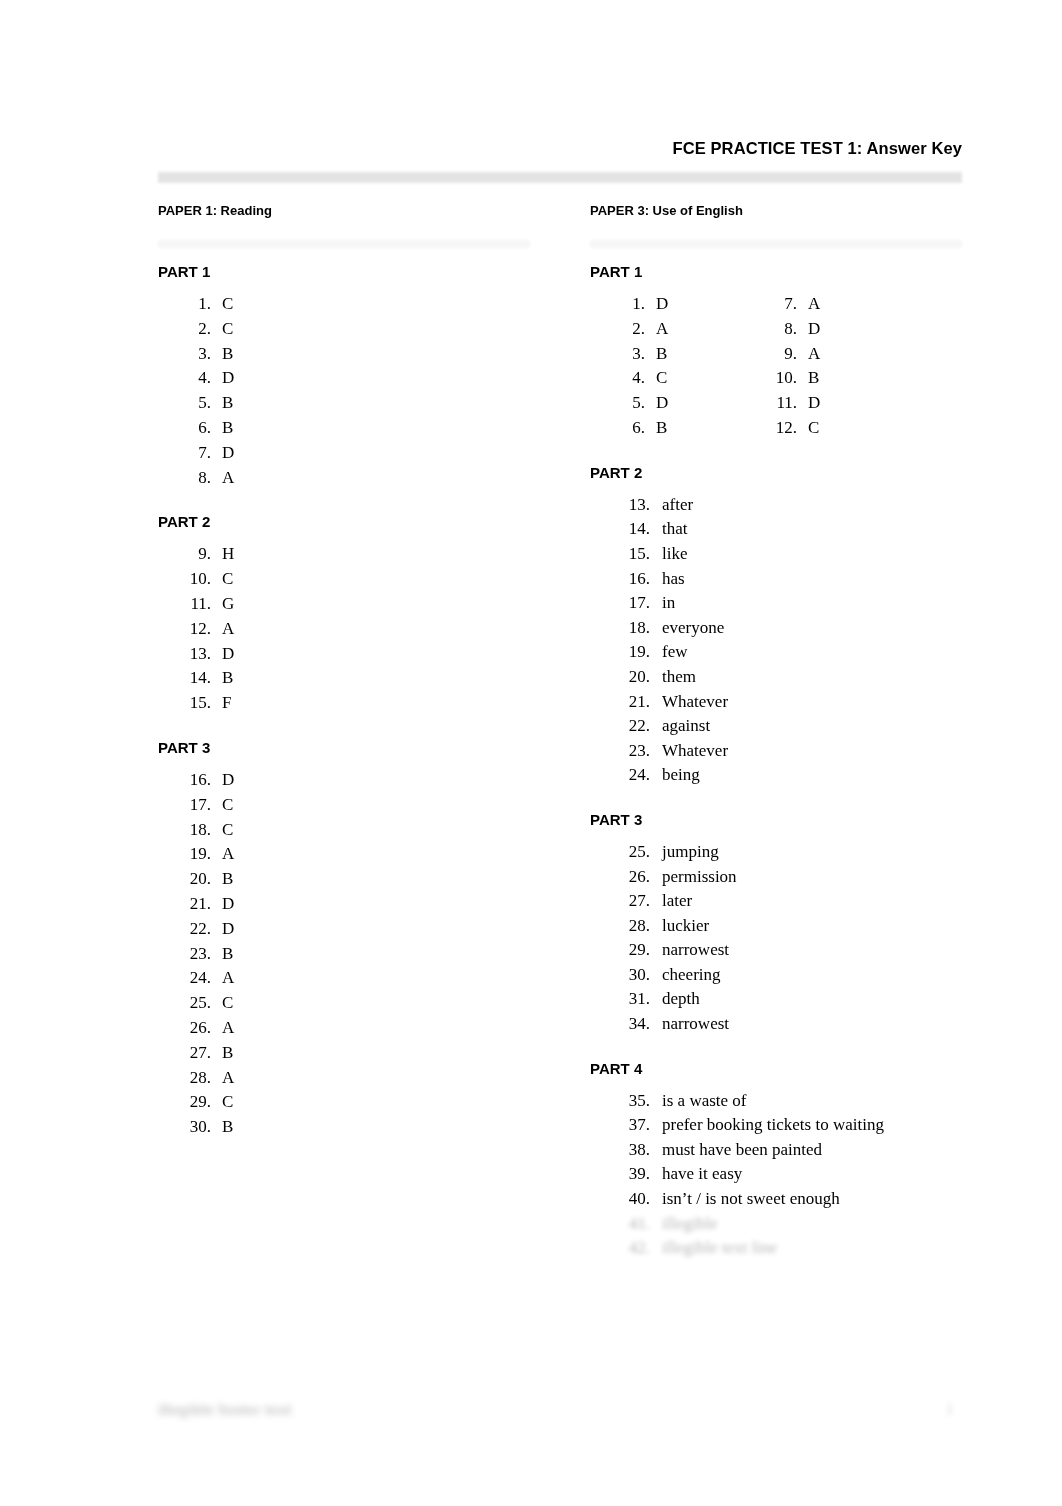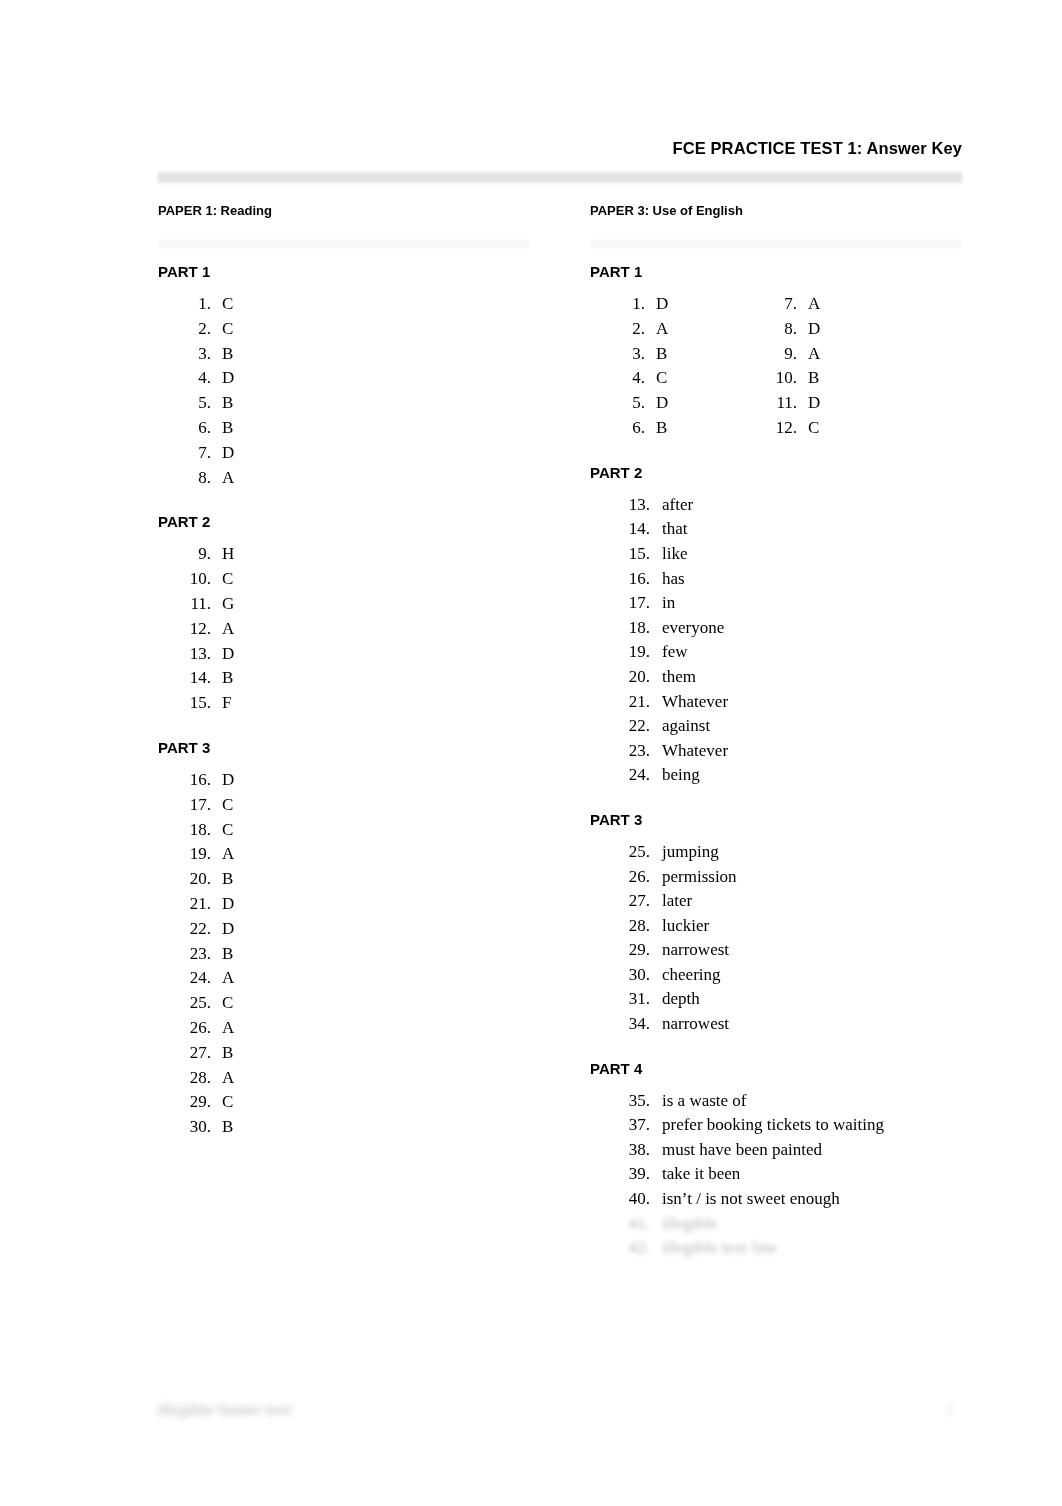--- a/index.html
+++ b/index.html
@@ -459,21 +459,21 @@
       <li>
           <span class="num">37.</span>
           <span class="ans">prefer booking tickets to waiting</span>
         </li>
       <li>
           <span class="num">38.</span>
           <span class="ans">must have been painted</span>
         </li>
       <li>
           <span class="num">39.</span>
-          <span class="ans">take it been</span>
+          <span class="ans">have it easy</span>
         </li>
       <li>
           <span class="num">40.</span>
           <span class="ans">isn’t / is not sweet enough</span>
         </li>
       <li class="faded">
           <span class="num">41.</span>
           <span class="ans">illegible</span>
         </li>
       <li class="faded">

